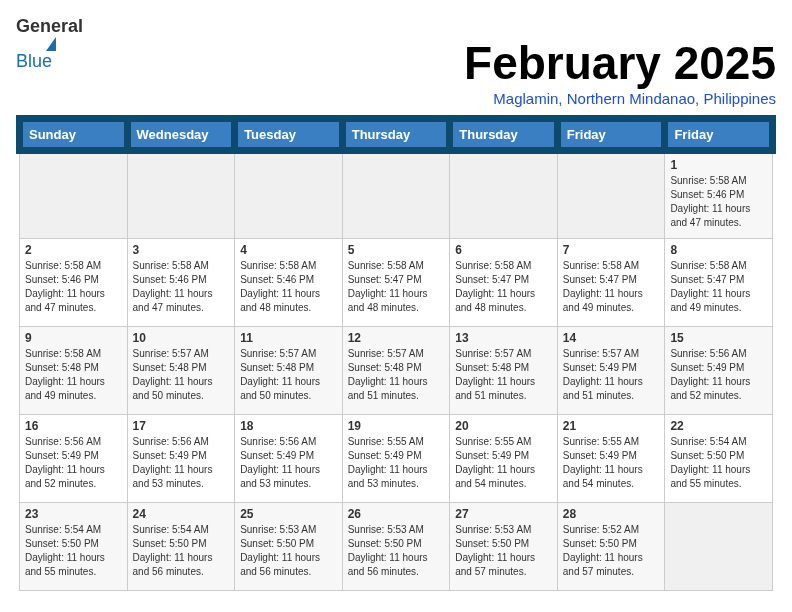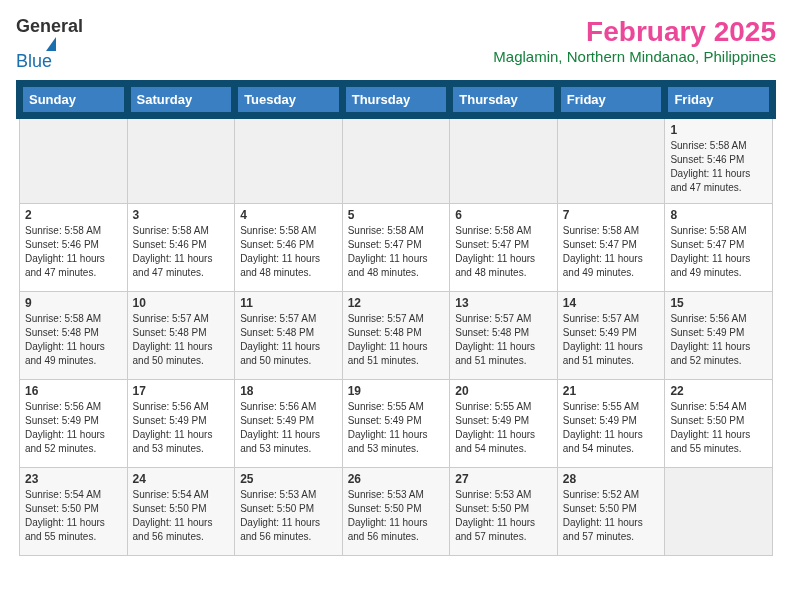--- a/index.html
+++ b/index.html
@@ -42,27 +42,28 @@
     }
     .logo-row {
       display: flex;
       align-items: center;
       flex-direction: column;
     }
     .title-block {
       text-align: right;
     }
     .title-month {
-      font-size: 28px;
+      font-size: 46px;
       font-weight: bold;
-      color: #ec4899;
+      color: #000000;
+      margin-top: 20px;
     }
     .title-location {
       font-size: 15px;
-      color: #15803d;
+      color: #1d4ed8;
     }
     table {
       width: 100%;
       border-collapse: collapse;
       table-layout: fixed;
     }
     thead tr th {
       background-color: #3a7fc1;
       color: #fff;
       text-align: left;
@@ -115,21 +116,21 @@
   <div class="title-block">
     <div class="title-month">February 2025</div>
     <div class="title-location">Maglamin, Northern Mindanao, Philippines</div>
   </div>
 </div>
 
 <table>
   <thead>
     <tr id="thead-row">
         <th>Sunday</th>
-        <th>Saturday</th>
+        <th>Wednesday</th>
         <th>Tuesday</th>
         <th>Thursday</th>
         <th>Thursday</th>
         <th>Friday</th>
         <th>Friday</th>
       </tr>
   </thead>
   <tbody id="calendar-body">
       <tr>
         <td class="empty-cell"></td>

